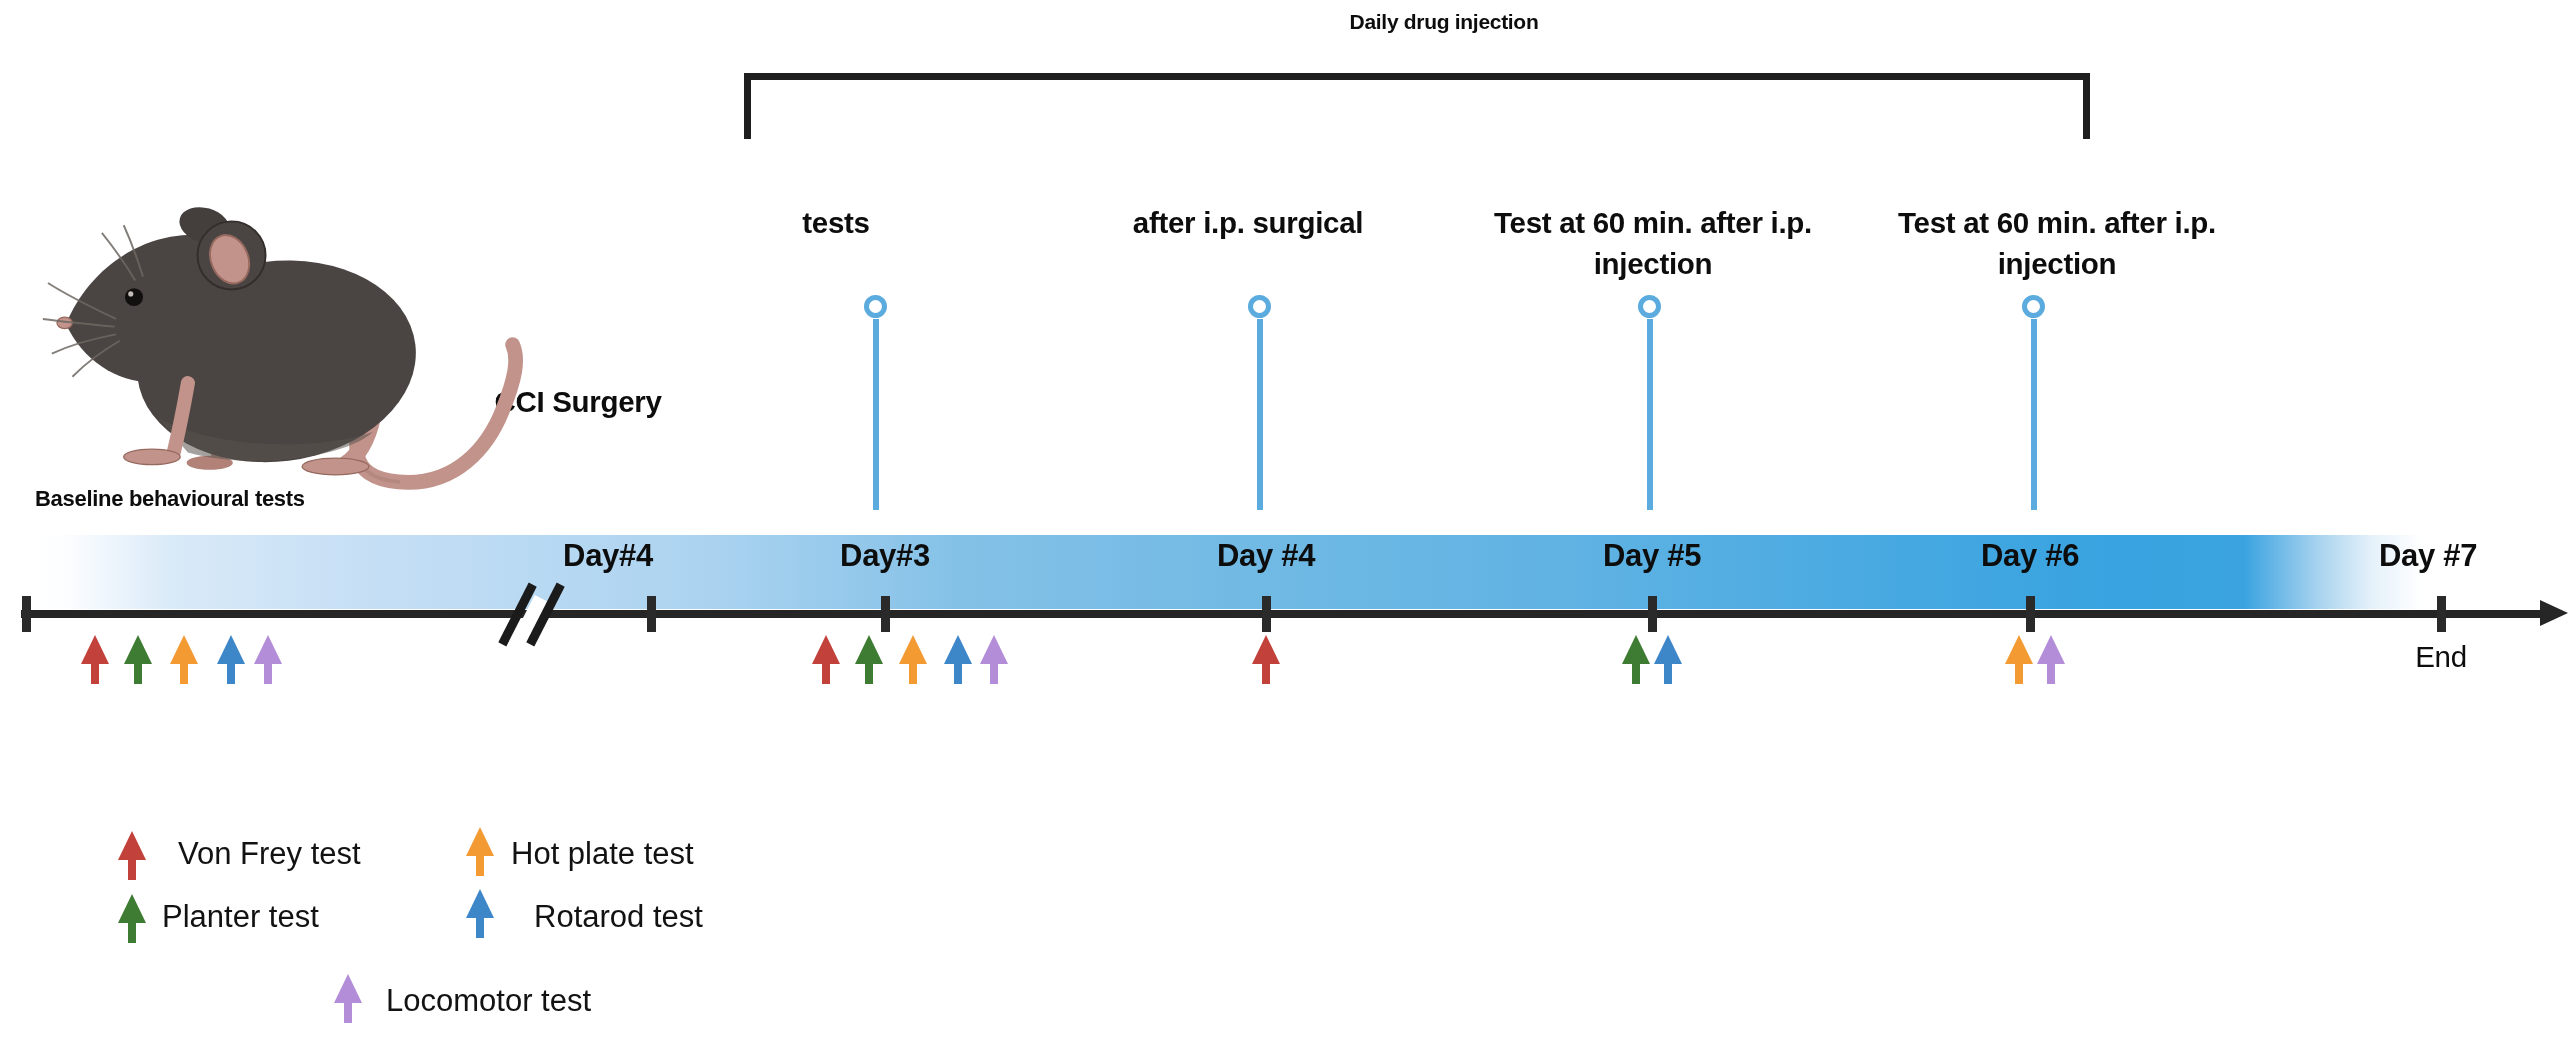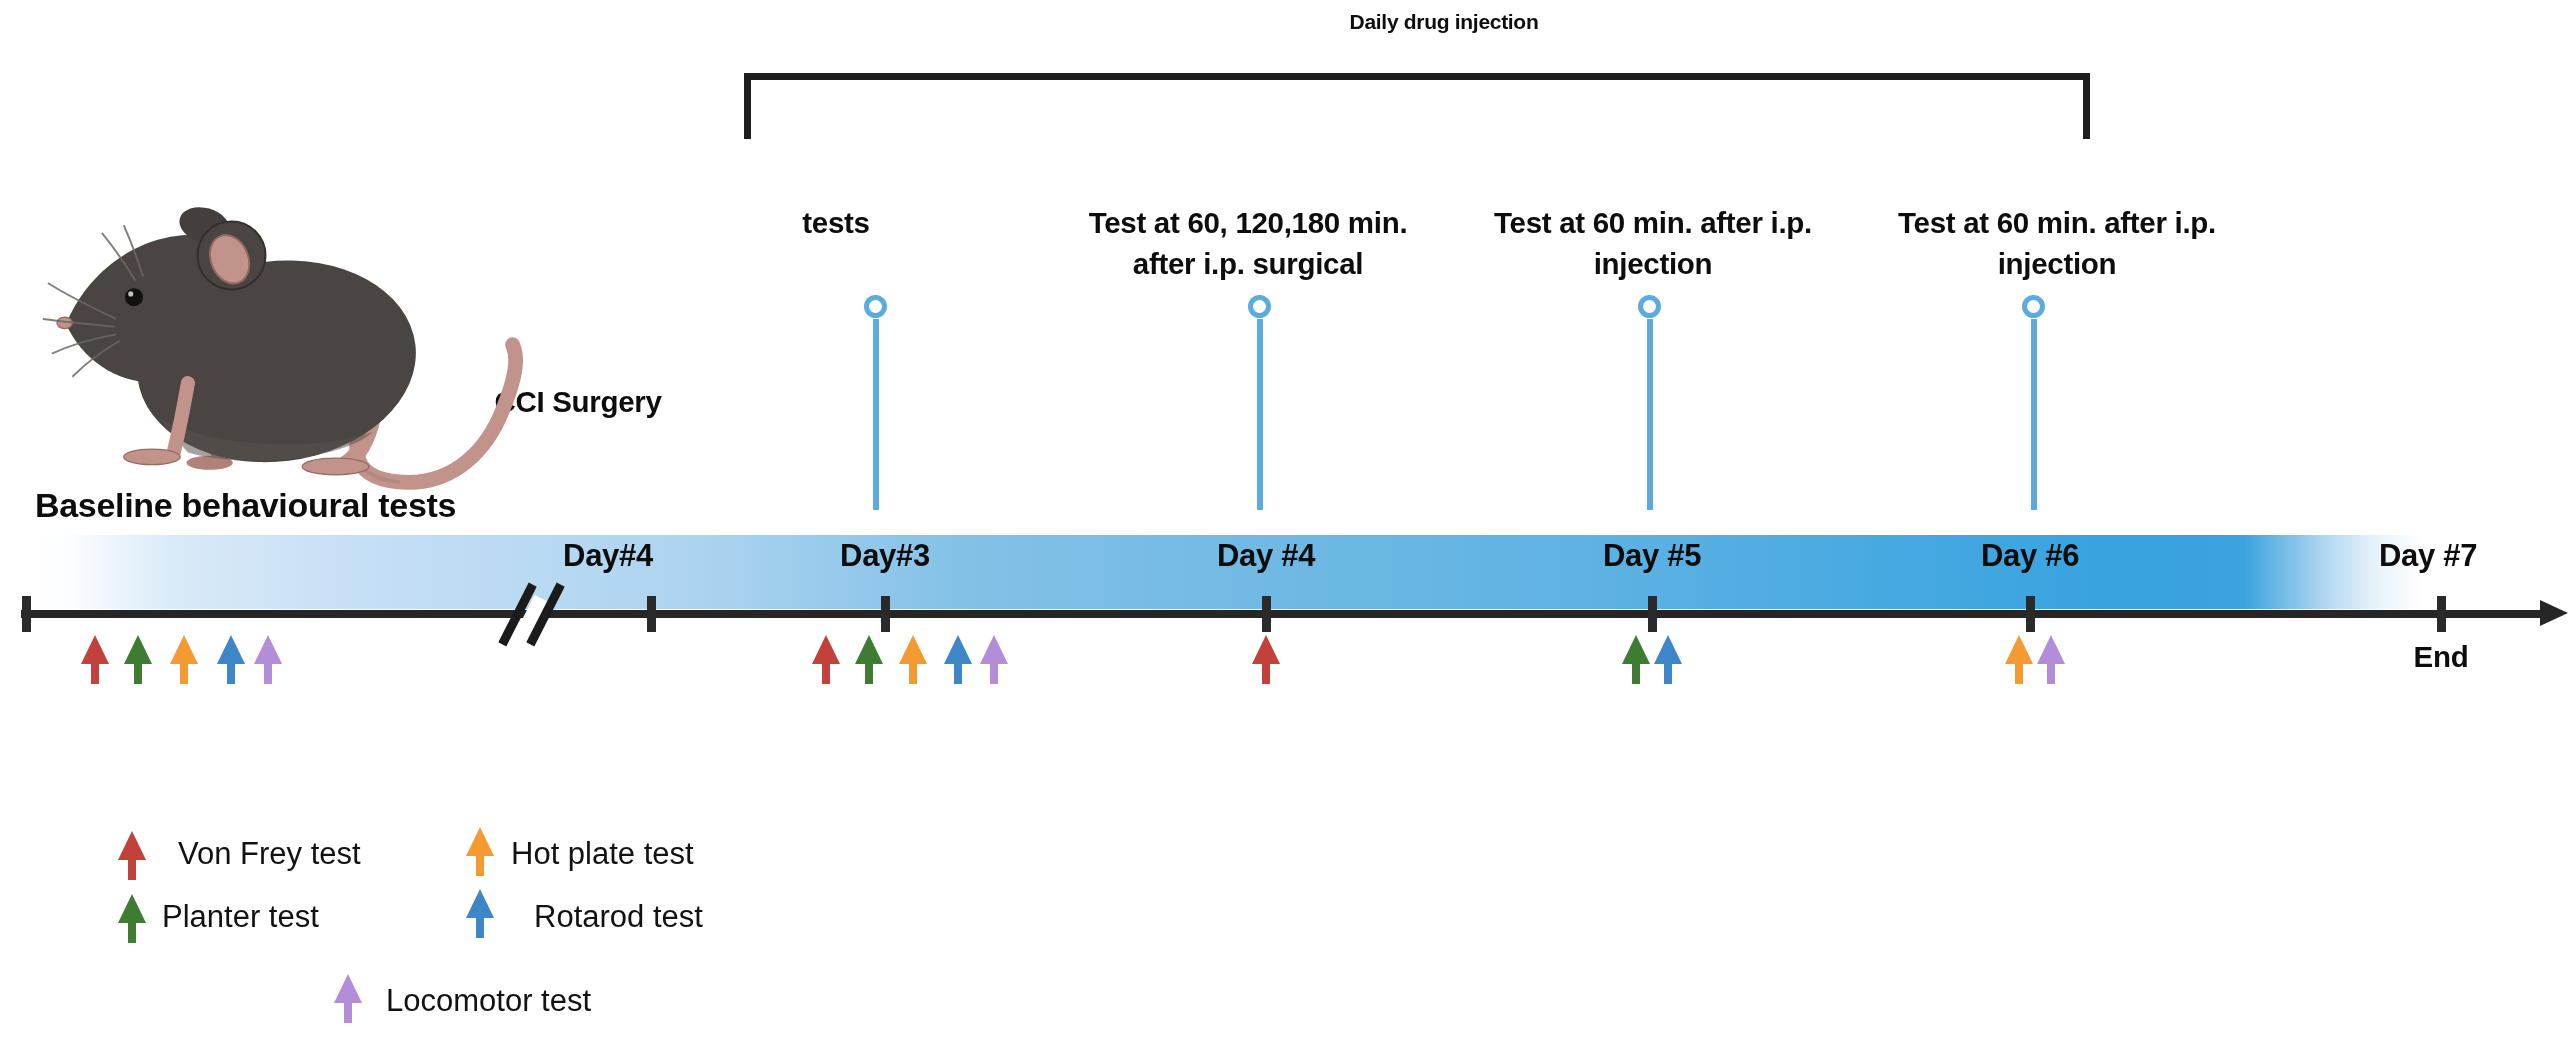--- a/index.html
+++ b/index.html
@@ -26,21 +26,21 @@
     position:absolute;left:-12.2px;top:0;width:13px;height:13px;background:#fff;
     border:5.8px solid var(--c,#5babdf);border-radius:50%;
   }
   .pin-stem{position:absolute;left:-2.9px;top:24px;width:5.8px;height:191px;background:var(--c,#5babdf);}
   
   .cci-label{
     position:absolute;left:578px;top:385px;transform:translateX(-50%);
     font-size:29.5px;font-weight:700;white-space:nowrap;letter-spacing:-0.3px;
   }
   .baseline-label{
-    position:absolute;left:35px;top:486px;font-size:34px;font-weight:700;
+    position:absolute;left:35px;top:486px;font-size:22px;font-weight:700;
     white-space:nowrap;letter-spacing:-0.3px;
   }
   
   .bar{
     position:absolute;left:35px;top:535px;width:2496px;height:74px;z-index:1;
     background:linear-gradient(90deg,
       #ffffff 0%, #fbfdff 1.4%, #d9eaf8 5.5%, #c6dff5 13%, #abd3f0 27%,
       #84c1e7 37%, #6fb9e4 50%, #5fb2e3 62%, #48a9e1 74%, #38a3e0 83%,
       #3aa3e0 88.5%, #a9d3ef 91.5%, #e4f1fa 93.6%, #ffffff 95.6%, #ffffff 100%);
   }
@@ -57,40 +57,39 @@
   
   .break-gap{position:absolute;left:521px;top:597px;width:22px;height:55px;background:#ffffff;transform:rotate(27deg);z-index:3;}
   .break-slash{position:absolute;top:581px;width:9px;height:67px;background:#1b1b1b;transform:rotate(27deg);z-index:4;}
   
   .arrow{position:absolute;width:29.5px;display:flex;flex-direction:column;align-items:center;z-index:5;}
   .arrow .head{width:0;height:0;border-left:14.8px solid transparent;border-right:14.8px solid transparent;border-bottom:29.5px solid var(--c,#000);}
   .arrow .tail{width:8.3px;height:20px;background:var(--c,#000);}
   .timeline-arrow{top:635px;}
   .end-label{
     position:absolute;left:2441px;top:640px;transform:translateX(-50%);
-    font-size:29.5px;font-weight:700;letter-spacing:-0.3px;
+    font-size:29.5px;font-weight:400;letter-spacing:-0.3px;
   }
   
   .legend-item-label{position:absolute;font-size:31px;font-weight:400;color:#121212;white-space:nowrap;}
   
   .mouse{position:absolute;left:39px;top:170px;width:507px;height:321px;}
 </style>
 </head>
 <body>
 
 <div class="canvas">
 
   <div class="bracket"></div>
   <div class="bracket-title">Daily drug injection</div>
 
   <div class="annotation" style="left:836px">
     <div>tests</div>
   </div>
   <div class="annotation" style="left:1248px">
-    <div>Test at 60, 120,180 min.</div>
     <div>after i.p. surgical</div>
   </div>
   <div class="annotation" style="left:1653px">
     <div>Test at 60 min. after i.p.</div>
     <div>injection</div>
   </div>
   <div class="annotation" style="left:2057px">
     <div>Test at 60 min. after i.p.</div>
     <div>injection</div>
   </div>

